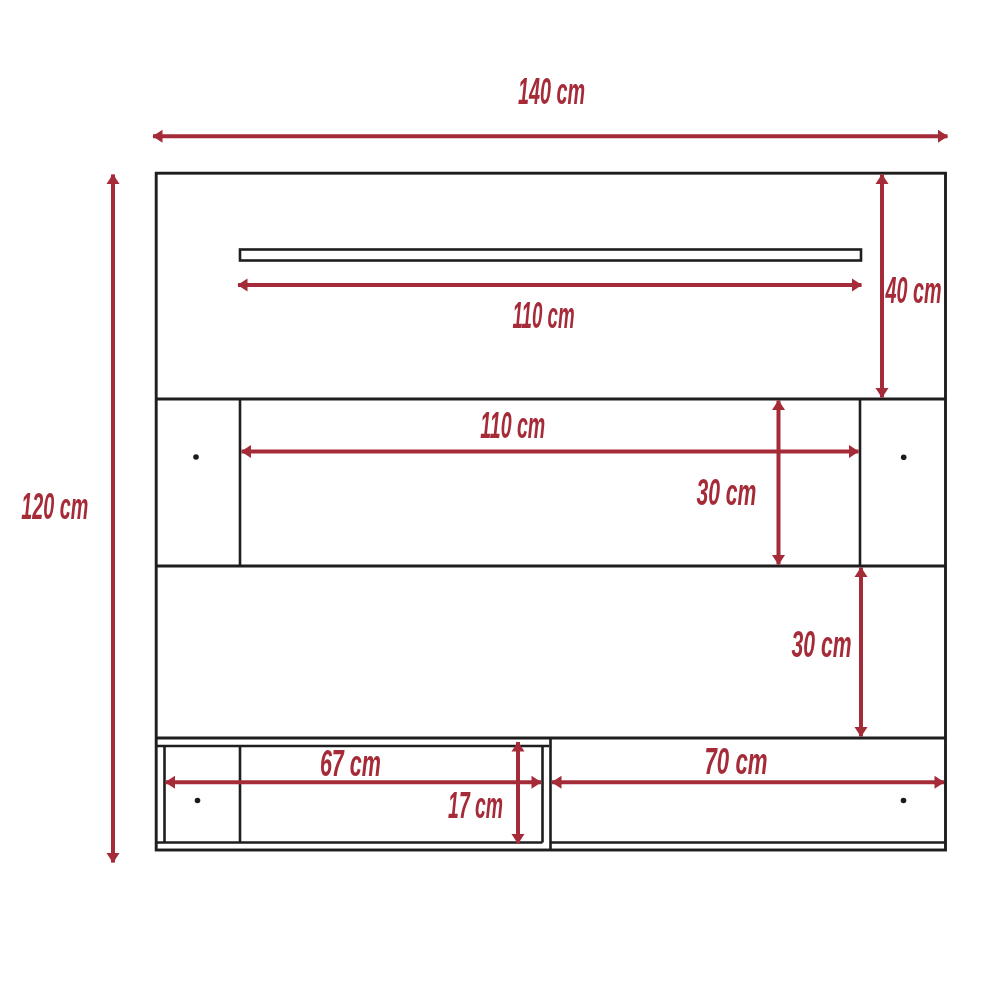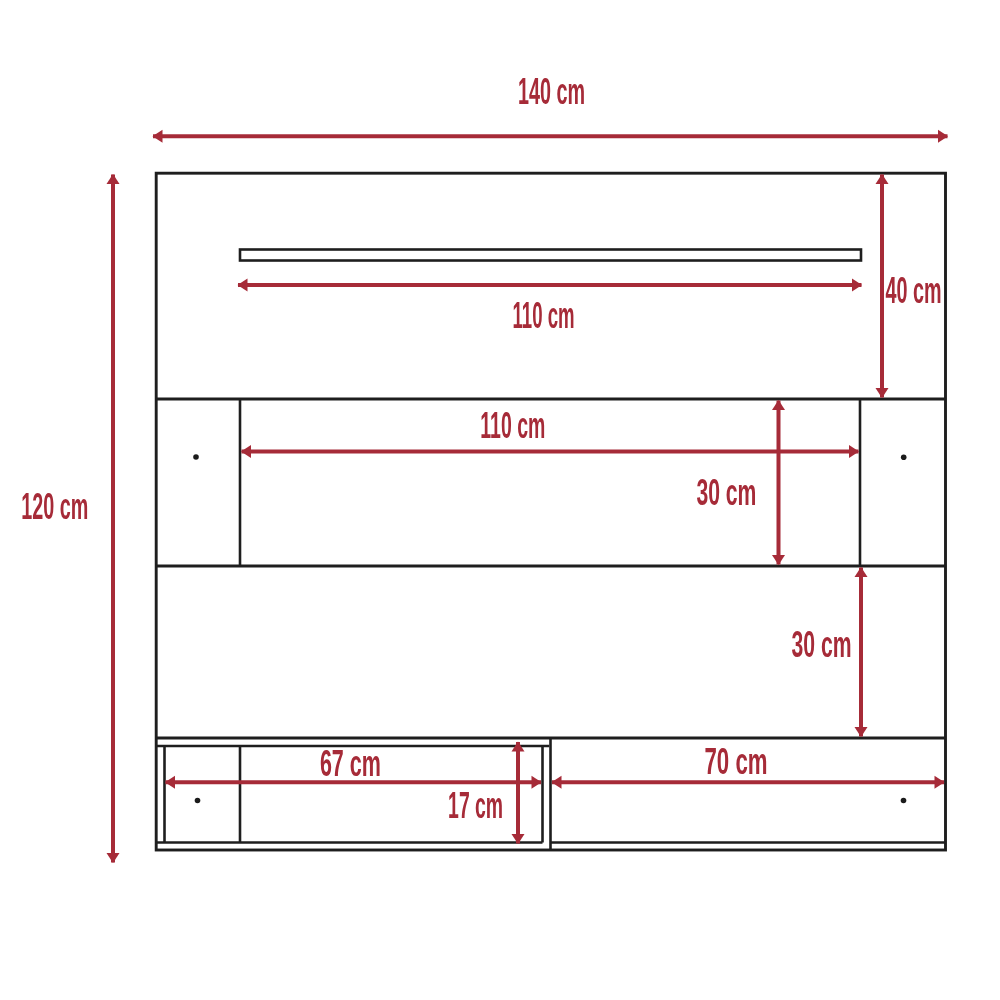--- a/index.html
+++ b/index.html
@@ -1,16 +1,16 @@
 <!DOCTYPE html>
 <html><head>
 <meta charset="utf-8">
 <style>
   html,body{margin:0;padding:0;background:#ffffff;}
-  .wrap{width:872px;height:1000px;position:relative;background:#ffffff;}
+  .wrap{width:872px;height:1000px;position:relative;background:#ffffff;font-style:italic;}
   text{font-family:"Liberation Sans",sans-serif;font-weight:bold;}
 </style>
 </head>
 <body>
 <div class="wrap">
 <svg width="1000" height="1000" viewBox="0 0 1000 1000">
   <defs>
     <marker id="ah" viewBox="0 0 11 14" refX="10" refY="7" markerWidth="11" markerHeight="14" markerUnits="userSpaceOnUse" orient="auto-start-reverse">
       <path d="M0.5,0.5 L10.5,7 L0.5,13.5 Z" fill="#a62b38"></path>
     </marker>

